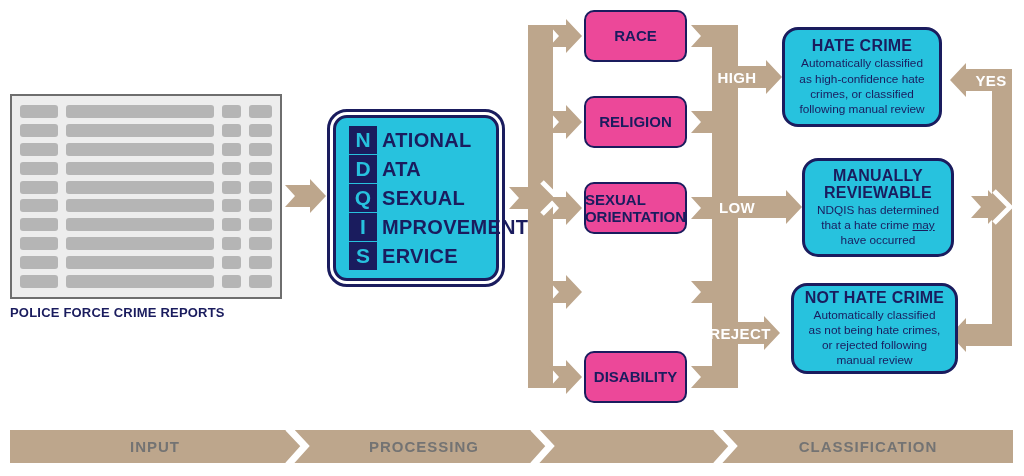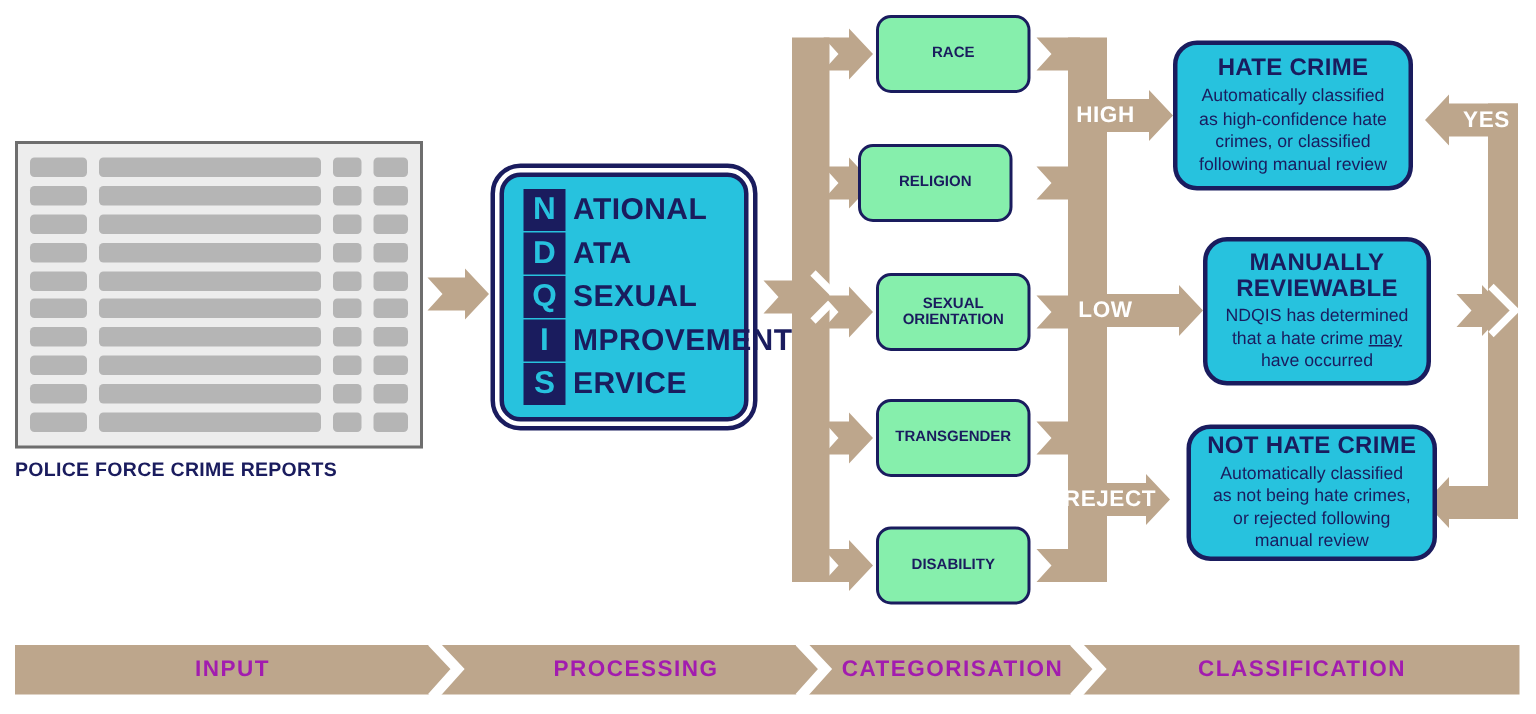--- a/index.html
+++ b/index.html
@@ -36,23 +36,23 @@
   .nd-row{display:flex;align-items:center;height:28px;}
   .nd-sq{
     width:28px;height:28px;background:#1A1C5E;color:#27C2DE;
     font-weight:bold;font-size:21px;line-height:28px;text-align:center;flex:none;
   }
   .nd-word{margin-left:5px;color:#1A1C5E;font-weight:bold;font-size:20px;letter-spacing:.3px;white-space:nowrap;}
 
   
   .cat-box{
     position:absolute;width:103px;height:52px;box-sizing:border-box;
-    background:#86efac;border:2.5px solid #1A1C5E;border-radius:10px;
-    display:flex;align-items:center;justify-content:center;text-align:center;
-    color:#1A1C5E;font-weight:bold;font-size:10px;white-space:pre-line;line-height:1.15;
+    background:#ec4899;border:2.5px solid #1A1C5E;border-radius:10px;
+    display:flex;align-items:center;justify-content:center;
+    color:#1A1C5E;font-weight:bold;font-size:15px;white-space:pre-line;line-height:1.15;
   }
 
   
   .out-box{
     position:absolute;box-sizing:border-box;background:#27C2DE;
     border:3px solid #1A1C5E;border-radius:16px;
     display:flex;flex-direction:column;align-items:center;justify-content:center;
     text-align:center;color:#1A1C5E;padding:4px 5px;
   }
   .out-title{font-weight:bold;font-size:16px;line-height:1.08;white-space:pre-line;margin-bottom:2px;letter-spacing:.2px;}
@@ -61,21 +61,21 @@
 
   
   .route-label{
     position:absolute;transform:translate(-50%,-50%);
     color:#fff;font-weight:bold;font-size:15px;letter-spacing:.4px;white-space:nowrap;
   }
 
   
   .stage-label{
     position:absolute;top:446px;transform:translate(-50%,-50%);
-    color:#a21caf;font-weight:bold;font-size:15px;letter-spacing:1px;white-space:nowrap;
+    color:#737373;font-weight:bold;font-size:15px;letter-spacing:1px;white-space:nowrap;
   }
 </style>
 </head>
 <body>
 
 <div class="canvas">
 
   <svg class="connectors" width="1024" height="476" viewBox="0 0 1024 476">
     <g fill="#BDA68C">
 
@@ -209,24 +209,23 @@
         <span class="nd-word">MPROVEMENT</span>
       </div>
       <div class="nd-row">
         <span class="nd-sq">S</span>
         <span class="nd-word">ERVICE</span>
       </div>
     </div>
   </div>
 
   <div class="cat-box" style="left:584px;top:10px;">RACE</div>
-  <div class="cat-box" style="left:572px;top:96px;">RELIGION</div>
+  <div class="cat-box" style="left:584px;top:96px;">RELIGION</div>
   <div class="cat-box" style="left:584px;top:182px;">SEXUAL
 ORIENTATION</div>
-  <div class="cat-box" style="left:584px;top:266px;">TRANSGENDER</div>
   <div class="cat-box" style="left:584px;top:351px;">DISABILITY</div>
 
   <div class="out-box" style="left:782px;top:27px;width:160px;height:100px;">
     <div class="out-title">HATE CRIME</div>
     <div class="out-body">Automatically classified
 as high-confidence hate
 crimes, or classified
 following manual review</div>
   </div>
 
@@ -247,16 +246,15 @@
   </div>
 
   <span class="route-label" style="left:737px;top:77px;">HIGH</span>
   <span class="route-label" style="left:737px;top:207px;">LOW</span>
   <span class="route-label" style="left:740px;top:333px;">REJECT</span>
   <span class="route-label" style="left:991px;top:80px;">YES</span>
   <span class="route-label" style="left:1030px;top:335px;">NO</span>
 
   <span class="stage-label" style="left:155px;">INPUT</span>
   <span class="stage-label" style="left:424px;">PROCESSING</span>
-  <span class="stage-label" style="left:635px;">CATEGORISATION</span>
   <span class="stage-label" style="left:868px;">CLASSIFICATION</span>
 
 </div>
 
 </body></html>

